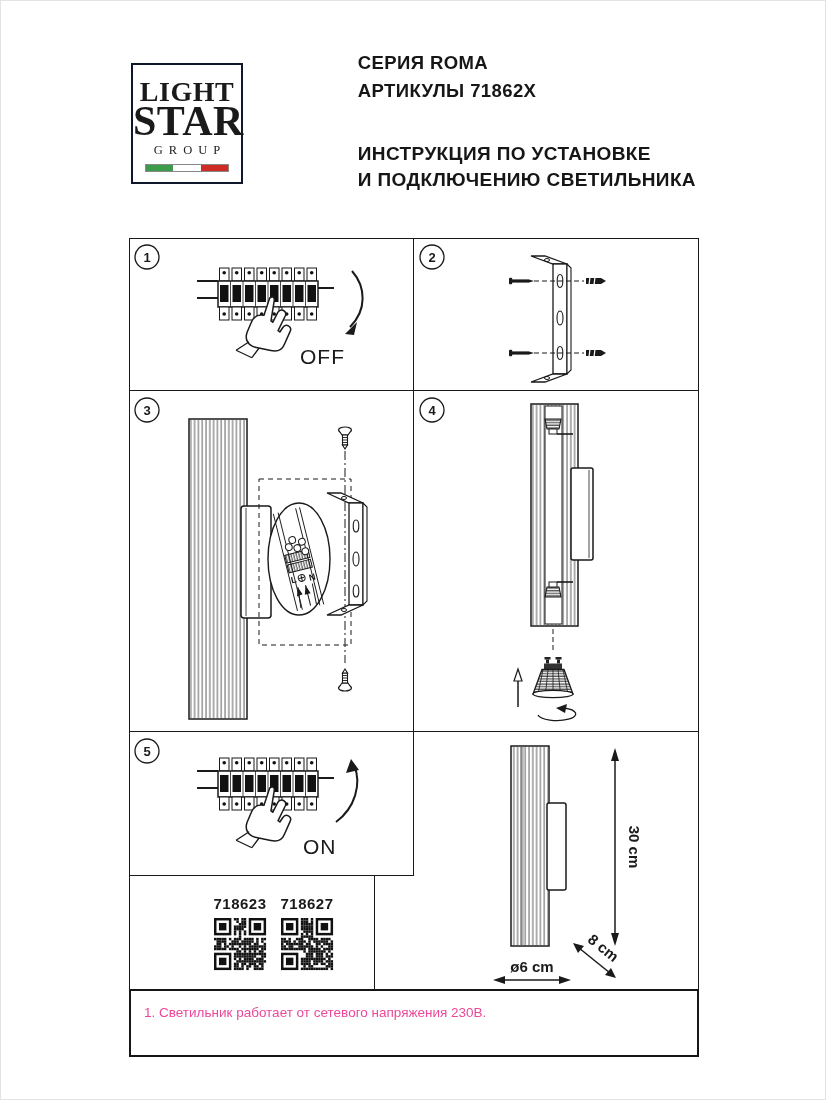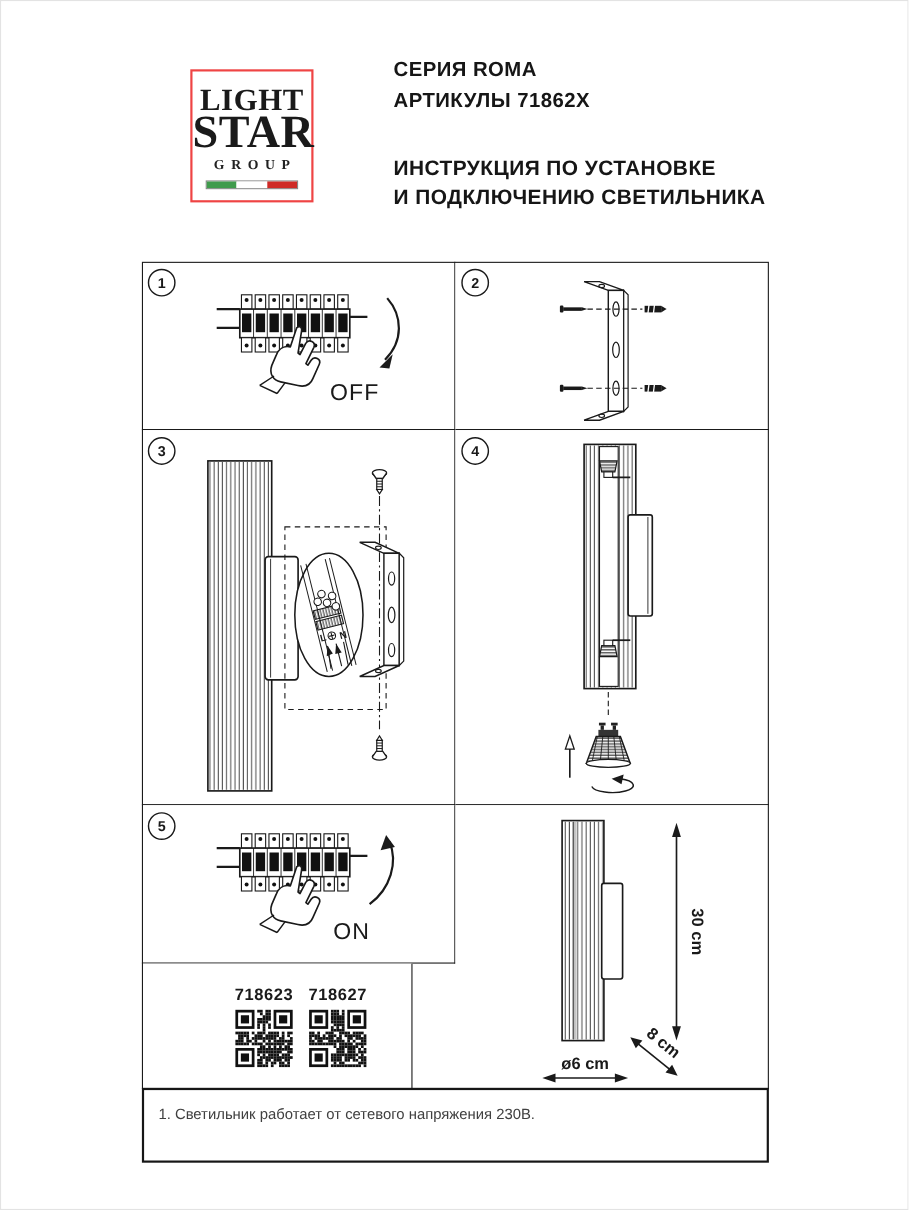--- a/index.html
+++ b/index.html
@@ -2,25 +2,25 @@
 <html><head>
 <meta charset="utf-8">
 <style>
   :root{ --k:#1a1a1a; }
   html,body{margin:0;padding:0;background:#fff;}
   .page{position:relative;width:826px;height:1100px;background:#fff;
         font-family:"Liberation Sans",sans-serif;color:var(--k);
         box-sizing:border-box;border:1px solid #e3e3e3;overflow:hidden;}
   
   .logo{position:absolute;left:130px;top:62px;width:112px;height:121px;
-        border:2px solid #ef4444;box-sizing:border-box;text-align:center;
-        font-family:"Liberation Serif",serif;margin-left:42px;}
+        border:2px solid #0f172a;box-sizing:border-box;text-align:center;
+        font-family:"Liberation Serif",serif;}
   .logo .l1{font-size:28px;font-weight:bold;letter-spacing:.5px;line-height:.9;margin-top:14px;}
   .logo .l2{font-size:42px;font-weight:bold;letter-spacing:.5px;line-height:.85;}
-  .logo .l3{font-size:12.5px;letter-spacing:6px;text-indent:6px;margin-top:3px;color:#222;font-weight:bold;}
+  .logo .l3{font-size:12.5px;letter-spacing:6px;text-indent:6px;margin-top:3px;color:#222;}
   .flag{width:84px;height:8px;margin:6px auto 0;display:flex;border:1px solid #888;box-sizing:border-box;}
   .flag span{flex:1;}
   
   .hdr{position:absolute;right:129px;top:48px;text-align:left;font-weight:bold;color:#161616;}
   .hdr .h1{font-size:18.5px;line-height:28px;letter-spacing:.4px;}
   .hdr .h2{font-size:19px;line-height:26px;letter-spacing:.4px;margin-top:36px;}
   
   .grid{position:absolute;left:128px;top:237px;width:570px;height:752px;}
   .grid-border{position:absolute;inset:0;border:1.5px solid var(--k);pointer-events:none;}
   .cell{position:absolute;box-sizing:border-box;background:#fff;}
@@ -28,21 +28,21 @@
   #c2{left:285px;top:0;width:285px;height:153px;border-bottom:1.5px solid var(--k);}
   #c3{left:0;top:153px;width:285px;height:341px;border-right:1.5px solid var(--k);border-bottom:1.5px solid var(--k);}
   #c4{left:285px;top:153px;width:285px;height:341px;border-bottom:1.5px solid var(--k);}
   #c5{left:0;top:494px;width:285px;height:144px;border-right:1.5px solid var(--k);border-bottom:1.5px solid var(--k);}
   #c6{left:0;top:638px;width:246px;height:114px;border-right:1.5px solid var(--k);}
   #c7{left:285px;top:494px;width:285px;height:258px;}
   .cell svg{display:block;}
   
   .notes{position:absolute;left:128px;top:988px;width:570px;height:68px;
          border:2px solid #161616;box-sizing:border-box;padding:12px 8px 0 13px;
-         font-size:13.5px;line-height:20.5px;color:#404040;}
+         font-size:13.5px;line-height:20.5px;color:#ec4899;}
   
   text{font-family:"Liberation Sans",sans-serif;fill:#1a1a1a;}
   .stepnum{font-size:13px;font-weight:bold;}
   .biglabel{font-size:21px;font-weight:500;letter-spacing:1px;}
   .dimlabel{font-size:15px;font-weight:bold;}
   .qrnum{font-size:15px;font-weight:bold;letter-spacing:.5px;}
   .tinylabel{font-size:9px;font-weight:bold;}
 </style>
 </head>
 <body>

